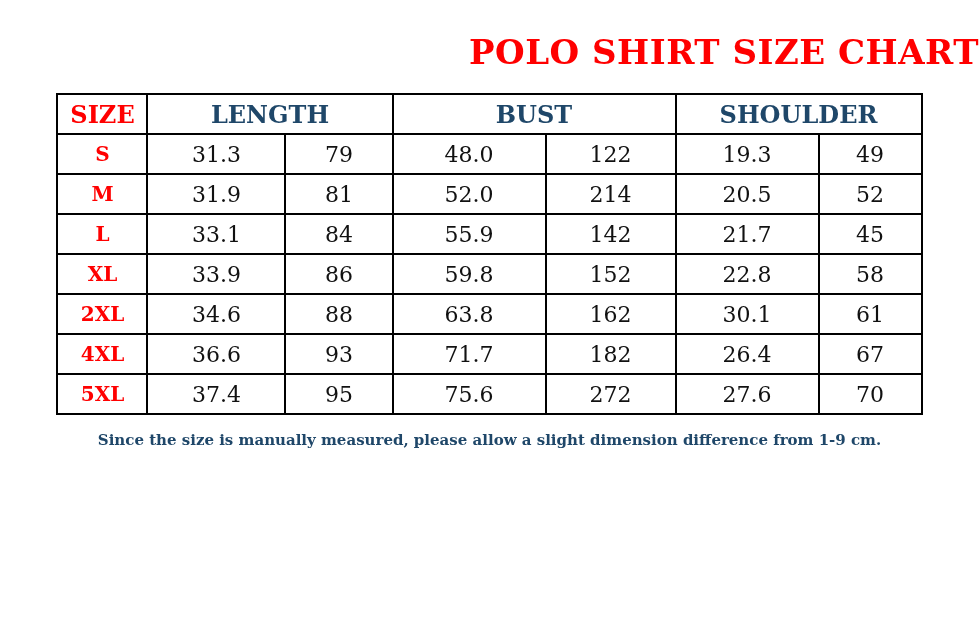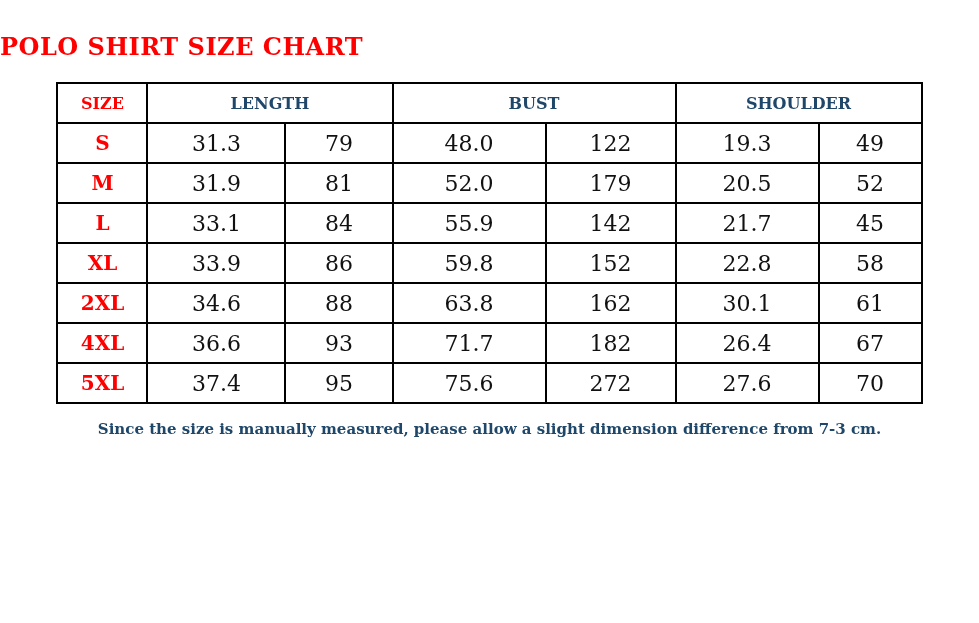--- a/index.html
+++ b/index.html
@@ -16,42 +16,42 @@
   }
   .page {
     position: relative;
     width: 979px;
     height: 623px;
     background: #ffffff;
     overflow: hidden;
   }
   .title {
     margin-top: 34px;
-    text-align: left;
+    text-align: right;
     color: var(--title-red);
-    font-size: 24px;
+    font-size: 34px;
     font-weight: bold;
     letter-spacing: 0.5px;
     line-height: 1.1;
   }
   table.size-table {
     border-collapse: collapse;
     table-layout: fixed;
     width: 864px;
     margin: 22px auto 0 auto;
   }
   table.size-table th,
   table.size-table td {
     border: 2px solid var(--border-black);
     text-align: center;
     vertical-align: middle;
     overflow: hidden;
     white-space: nowrap;
   }
-  tr.group-row th { height: 40px; font-size: 16px; font-weight: bold; }
+  tr.group-row th { height: 40px; font-size: 24px; font-weight: bold; }
   tr.unit-row th  { height: 30px; font-size: 16px; font-weight: bold; }
   tbody td        { height: 40px; }
   .red  { color: var(--title-red); }
   .navy { color: var(--header-navy); }
   td.size-cell {
     color: var(--title-red);
     font-weight: bold;
     font-size: 20px;
   }
   td.value-cell {
@@ -100,21 +100,21 @@
           <td class="value-cell">48.0</td>
           <td class="value-cell">122</td>
           <td class="value-cell">19.3</td>
           <td class="value-cell">49</td>
         </tr>
         <tr>
           <td class="size-cell">M</td>
           <td class="value-cell">31.9</td>
           <td class="value-cell">81</td>
           <td class="value-cell">52.0</td>
-          <td class="value-cell">179</td>
+          <td class="value-cell">214</td>
           <td class="value-cell">20.5</td>
           <td class="value-cell">52</td>
         </tr>
         <tr>
           <td class="size-cell">L</td>
           <td class="value-cell">33.1</td>
           <td class="value-cell">84</td>
           <td class="value-cell">55.9</td>
           <td class="value-cell">142</td>
           <td class="value-cell">21.7</td>
@@ -152,15 +152,15 @@
           <td class="value-cell">37.4</td>
           <td class="value-cell">95</td>
           <td class="value-cell">75.6</td>
           <td class="value-cell">272</td>
           <td class="value-cell">27.6</td>
           <td class="value-cell">70</td>
         </tr>
       </tbody>
   </table>
 
-  <p class="note">Since the size is manually measured, please allow a slight dimension difference from 7-3 cm.</p>
+  <p class="note">Since the size is manually measured, please allow a slight dimension difference from 1-9 cm.</p>
 
 </div>
 
 </body></html>

